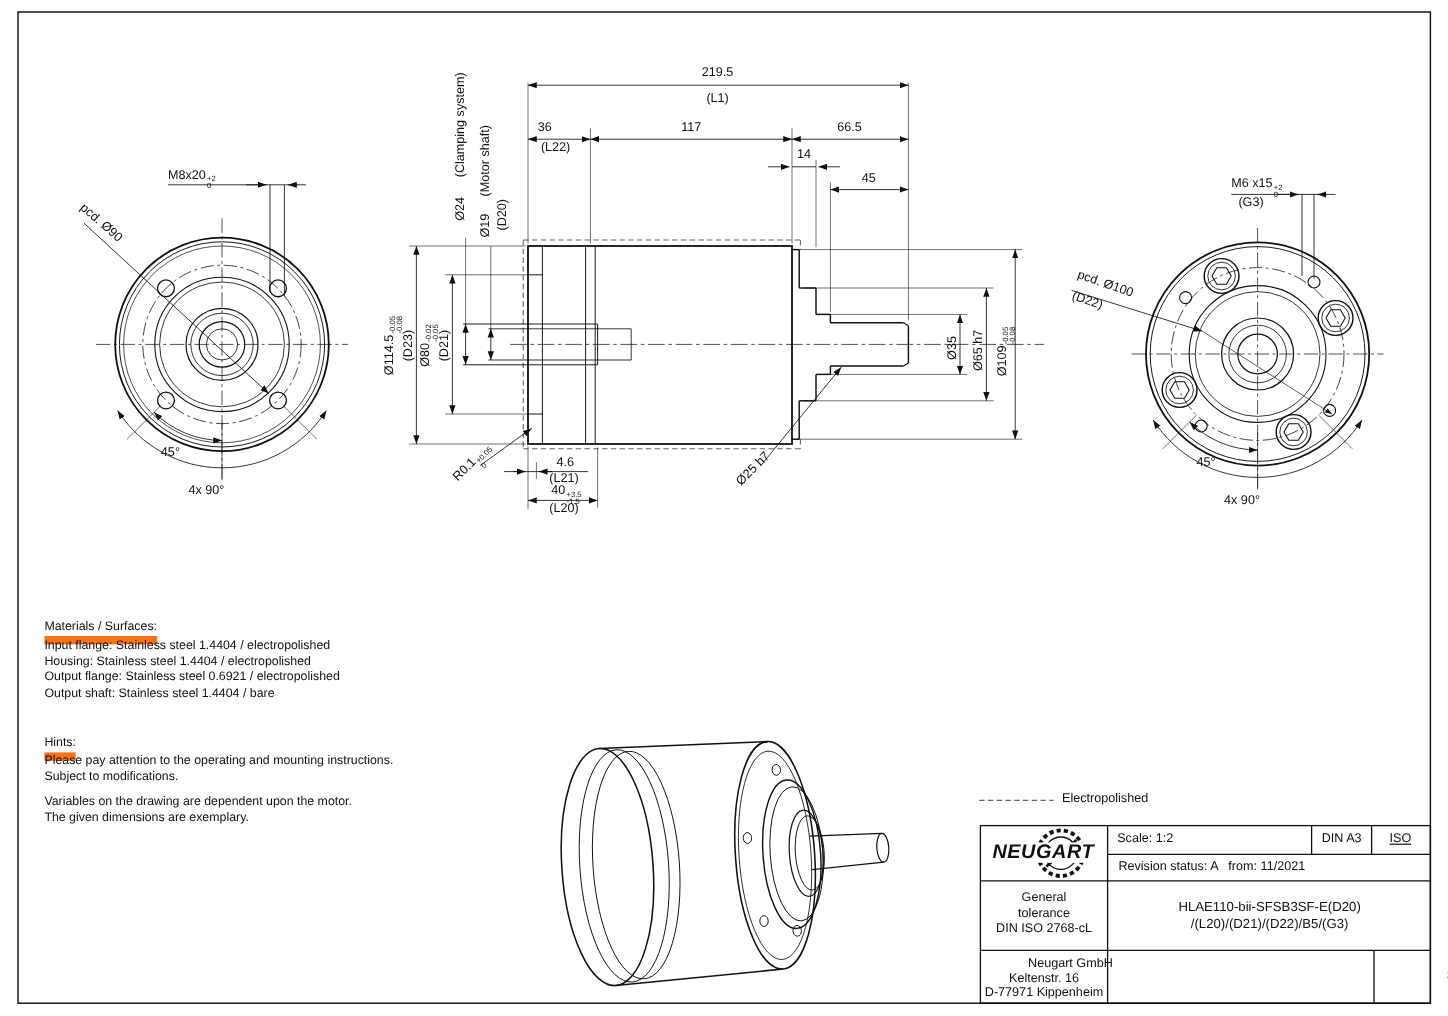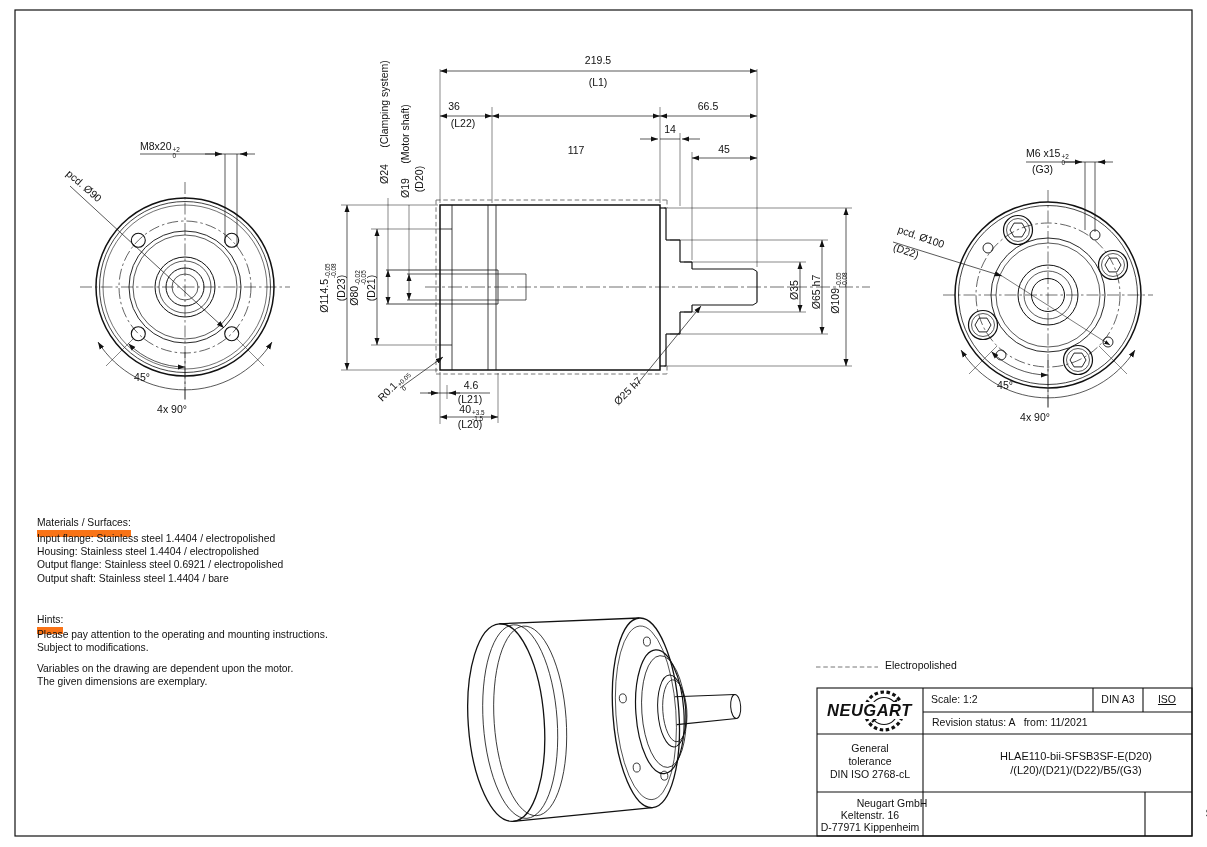--- a/index.html
+++ b/index.html
@@ -13,21 +13,21 @@
   .d45{transform:translate(-50%,-50%) rotate(-45deg);}
   .r41{transform:translate(-50%,-50%) rotate(41deg);}
   .r19{transform:translate(-50%,-50%) rotate(19deg);}
   .u{border-bottom:7px solid #f97316;padding-bottom:1px;}
   .tol{display:inline-flex;flex-direction:column;vertical-align:-2px;font-size:6.4px;line-height:5.9px;margin-left:1px;}
   .tol i{font-style:normal;}
   .note{font-size:10.3px;line-height:13.2px;}
   .pre{white-space:pre;}
   .logo-text{position:absolute;font-size:16.5px;font-weight:bold;font-style:italic;
              letter-spacing:.5px;background:#fff;padding:0 2px;line-height:17px;}
-  .pn{font-size:11px;margin-left:18px;}
+  .pn{font-size:11px;}
 </style>
 </head>
 <body>
 
 <div class="page">
 
 <svg width="1207" height="847" viewBox="0 0 1207 847">
   <defs>
     <marker id="ar" viewBox="0 0 10 8" refX="9.5" refY="4" markerWidth="11" markerHeight="8.8" orient="auto-start-reverse">
       <path d="M0,0.6 L9.5,4 L0,7.4 Z" fill="#111"></path>
@@ -263,21 +263,21 @@
     <line x1="872" y1="722" x2="897" y2="700" stroke-width="2.2"></line>
   </g>
 </svg>
 
 <div class="labels">
 
   <div class="t c" style="left:598px;top:55px;">219.5</div>
   <div class="t c" style="left:598px;top:77px;">(L1)</div>
   <div class="t c" style="left:454px;top:101px;">36</div>
   <div class="t c" style="left:463px;top:118px;">(L22)</div>
-  <div class="t c" style="left:576px;top:101px;margin-top:44px;">117</div>
+  <div class="t c" style="left:576px;top:101px;">117</div>
   <div class="t c" style="left:708px;top:101px;">66.5</div>
   <div class="t c" style="left:670px;top:124px;">14</div>
   <div class="t c" style="left:724px;top:144px;">45</div>
 
   <div class="t" style="left:140px;top:141px;">
     <span>M8x20</span><span class="tol">
           <i>+2</i>
           <i>0</i>
         </span>
   </div>

